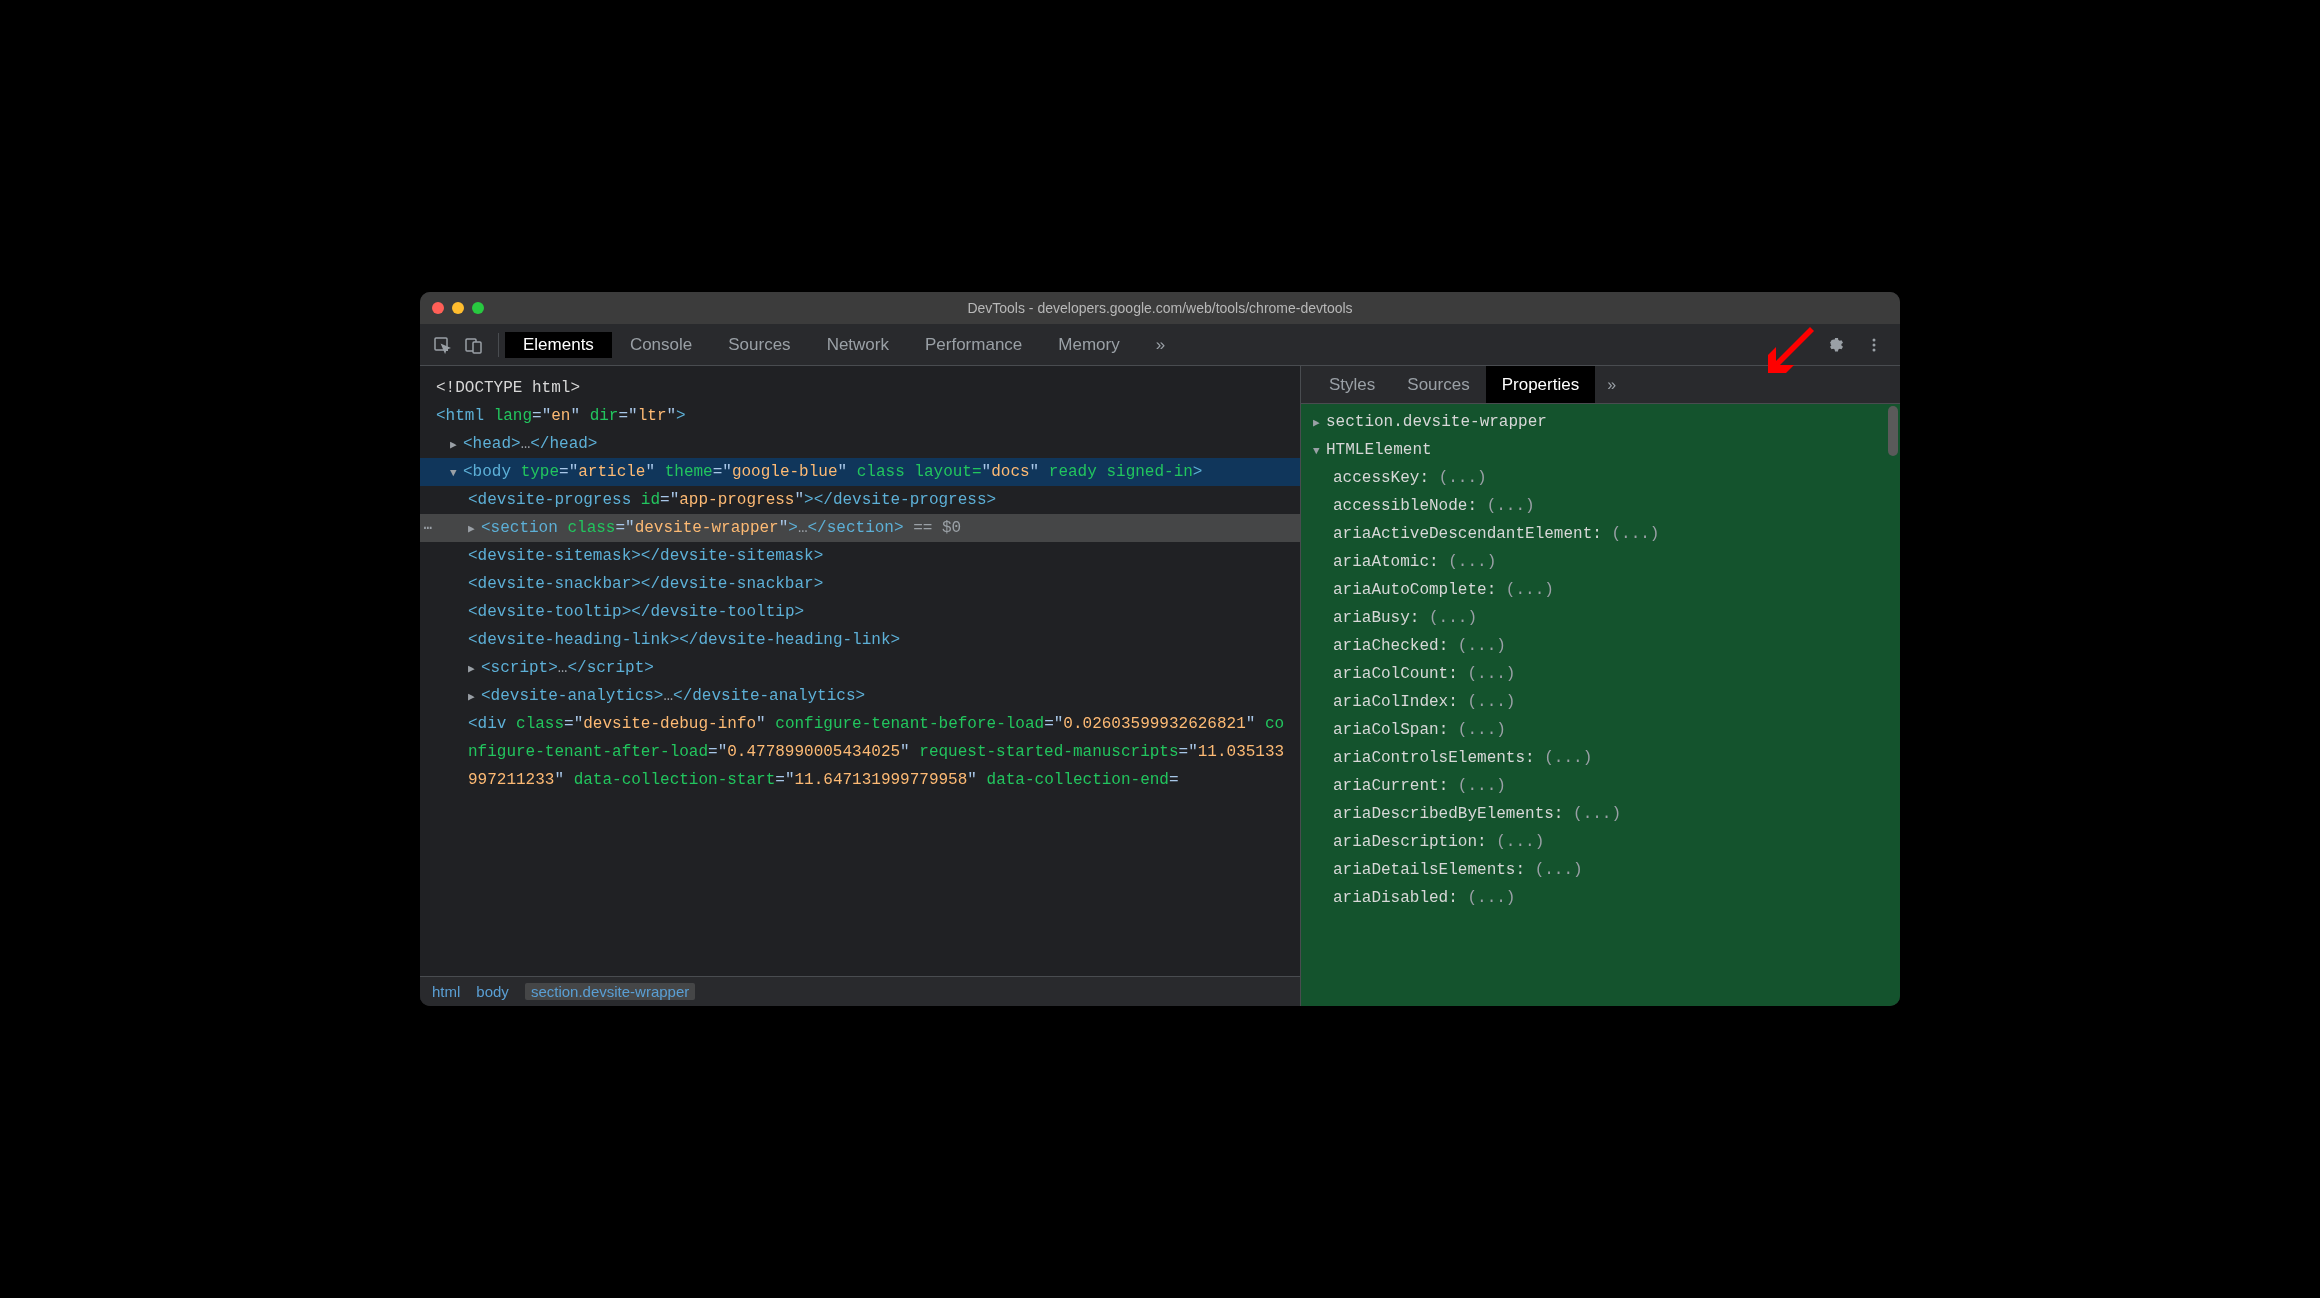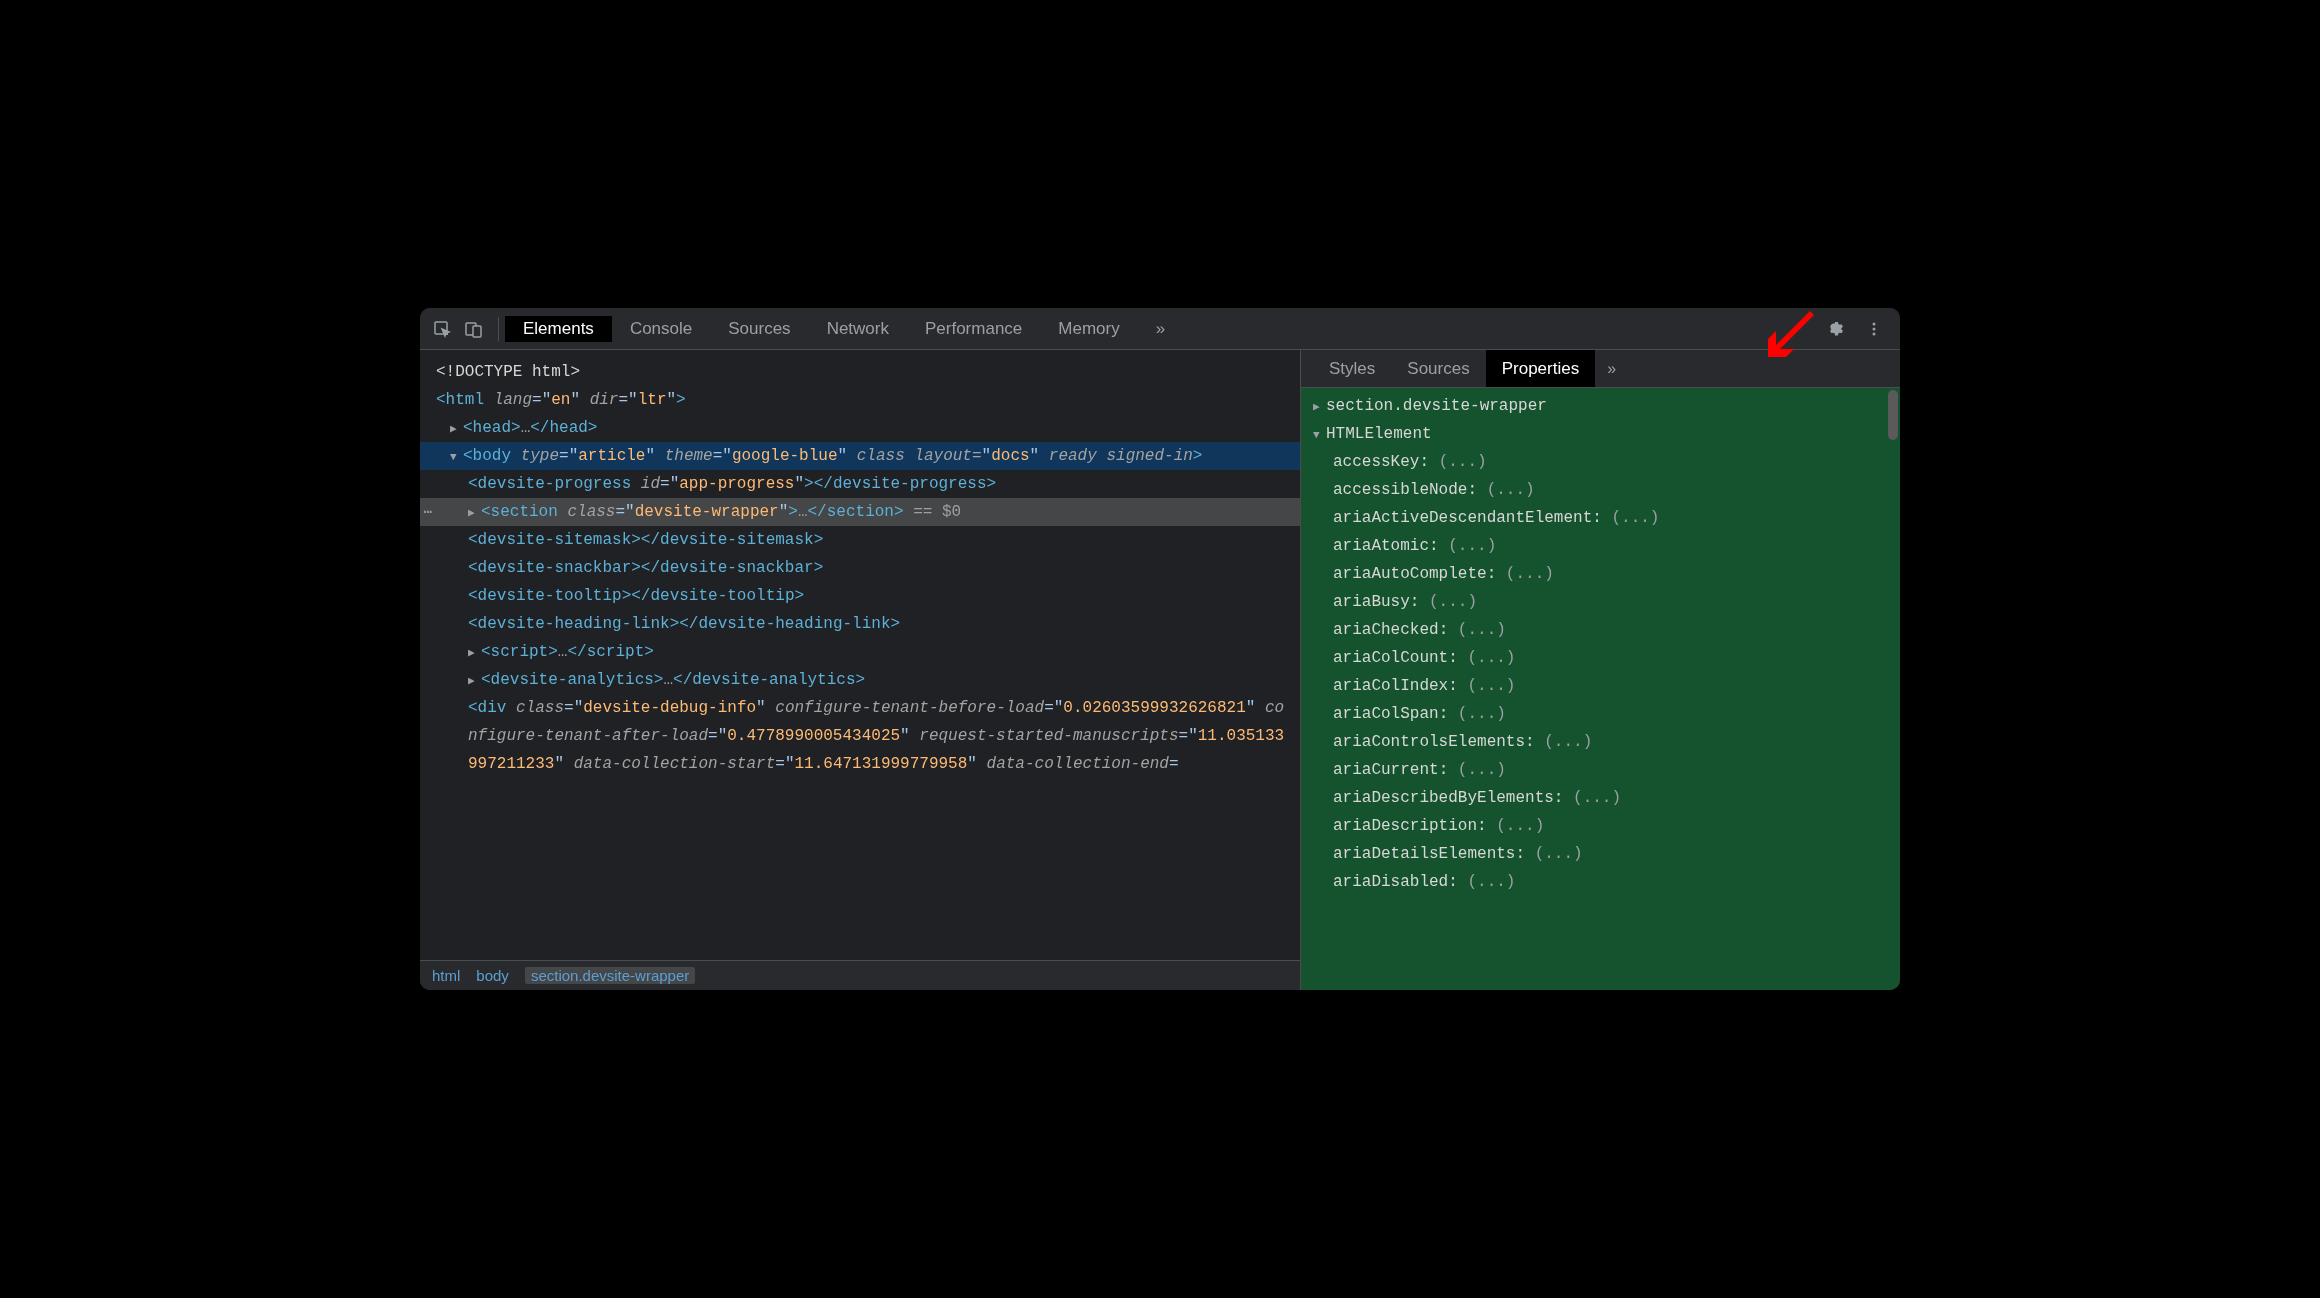--- a/index.html
+++ b/index.html
@@ -96,21 +96,21 @@
   height: 28px;
   display: flex;
   align-items: center;
   justify-content: center;
   color: #9aa0a6;
   font-size: 14px;
 }
 .tri { display: inline-block; width: 10px; color: #9aa0a6; font-size: 11px; margin-right: 3px; }
 .c-bracket { color: #5db0d7; }
 .c-tag { color: #5db0d7; }
-.c-attr { color: #a3a3a3; font-style: italic; }
+.c-attr { color: #22c55e; }
 .c-val { color: #fdba74; }
 .c-text { color: #d7d7d7; }
 .c-eq { color: #a8c7e8; }
 .c-dim { color: #9aa0a6; }
 .breadcrumb {
   background: #292a2d;
   border-top: 1px solid #494c50;
   padding: 6px 12px;
   font-size: 15px;
   color: #5a9fd4;
@@ -180,20 +180,28 @@
   right: 76px;
   z-index: 10;
   pointer-events: none;
 }
 </style>
 </head>
 <body>
 
 <div class="window">
 
+  <div class="titlebar">
+    <div class="traffic-lights">
+      <div class="traffic-light tl-close"></div>
+      <div class="traffic-light tl-min"></div>
+      <div class="traffic-light tl-max"></div>
+    </div>
+    <div class="titlebar-title">DevTools - developers.google.com/web/tools/chrome-devtools</div>
+  </div>
 
   <div class="toolbar">
     <div class="toolbar-icon">
       <svg width="18" height="18" viewBox="0 0 18 18" fill="none" stroke="currentColor" stroke-width="1.5">
           <rect x="2" y="2" width="12" height="12" rx="1"></rect>
           <path d="M9 9 L15 15 M12 15 L15 15 L15 12" fill="currentColor" stroke="none"></path>
           <path d="M9 9 L16 12 L13 13 L12 16 Z" fill="currentColor"></path>
         </svg>
     </div>
     <div class="toolbar-icon">

